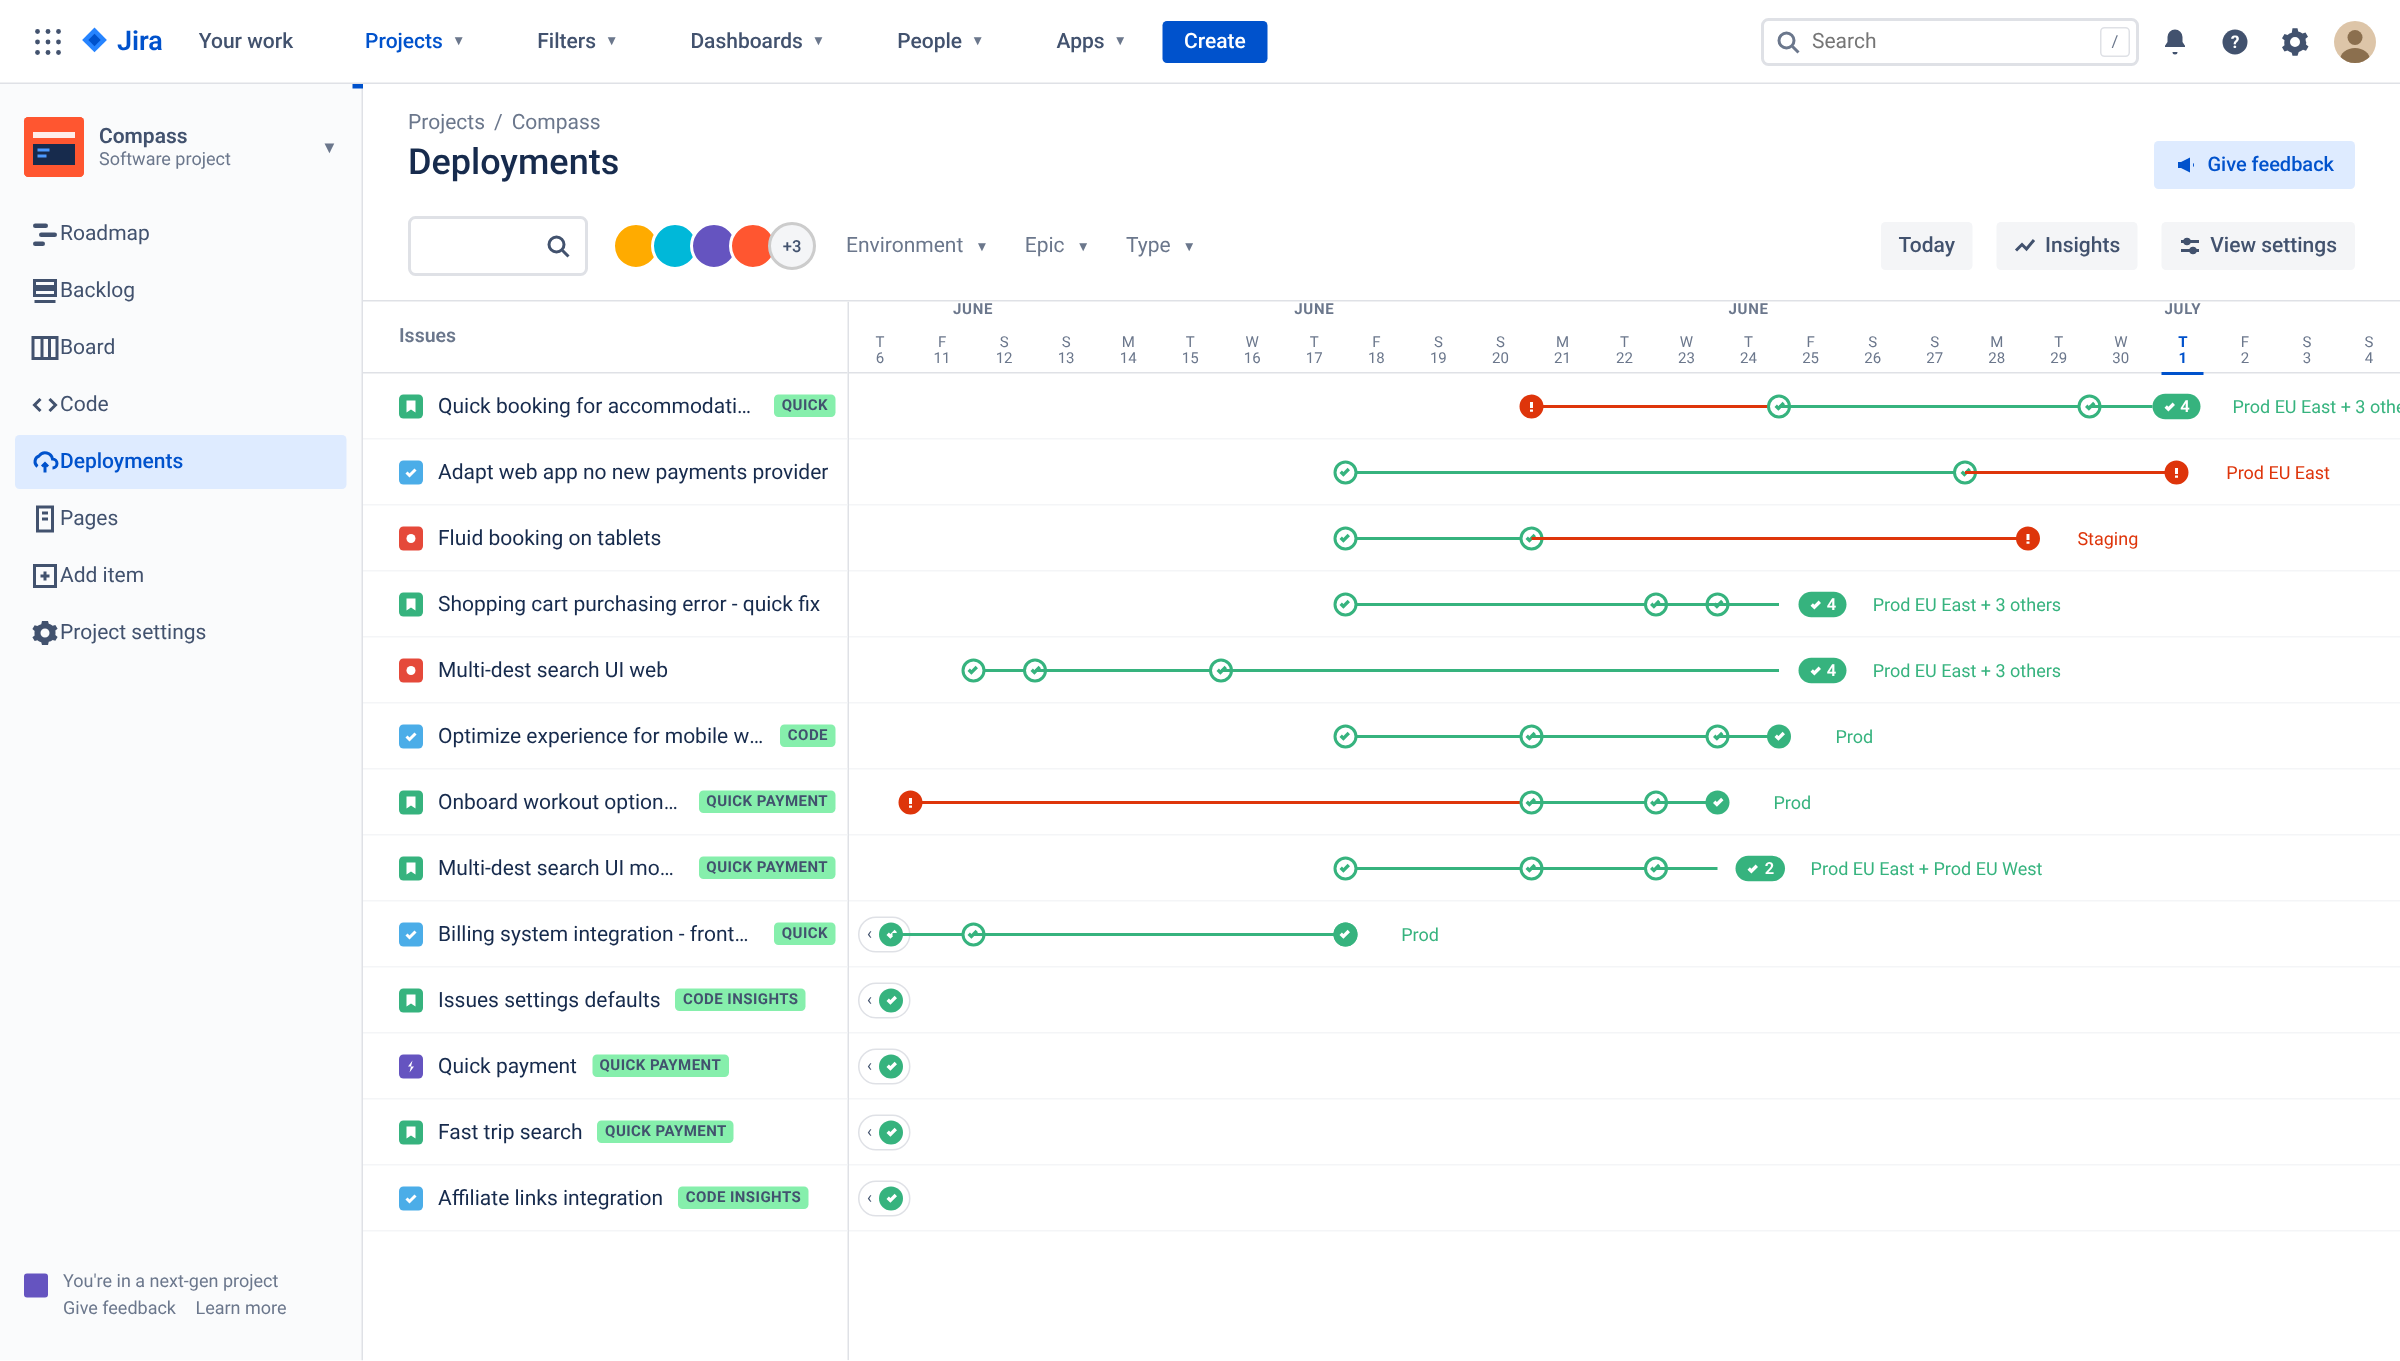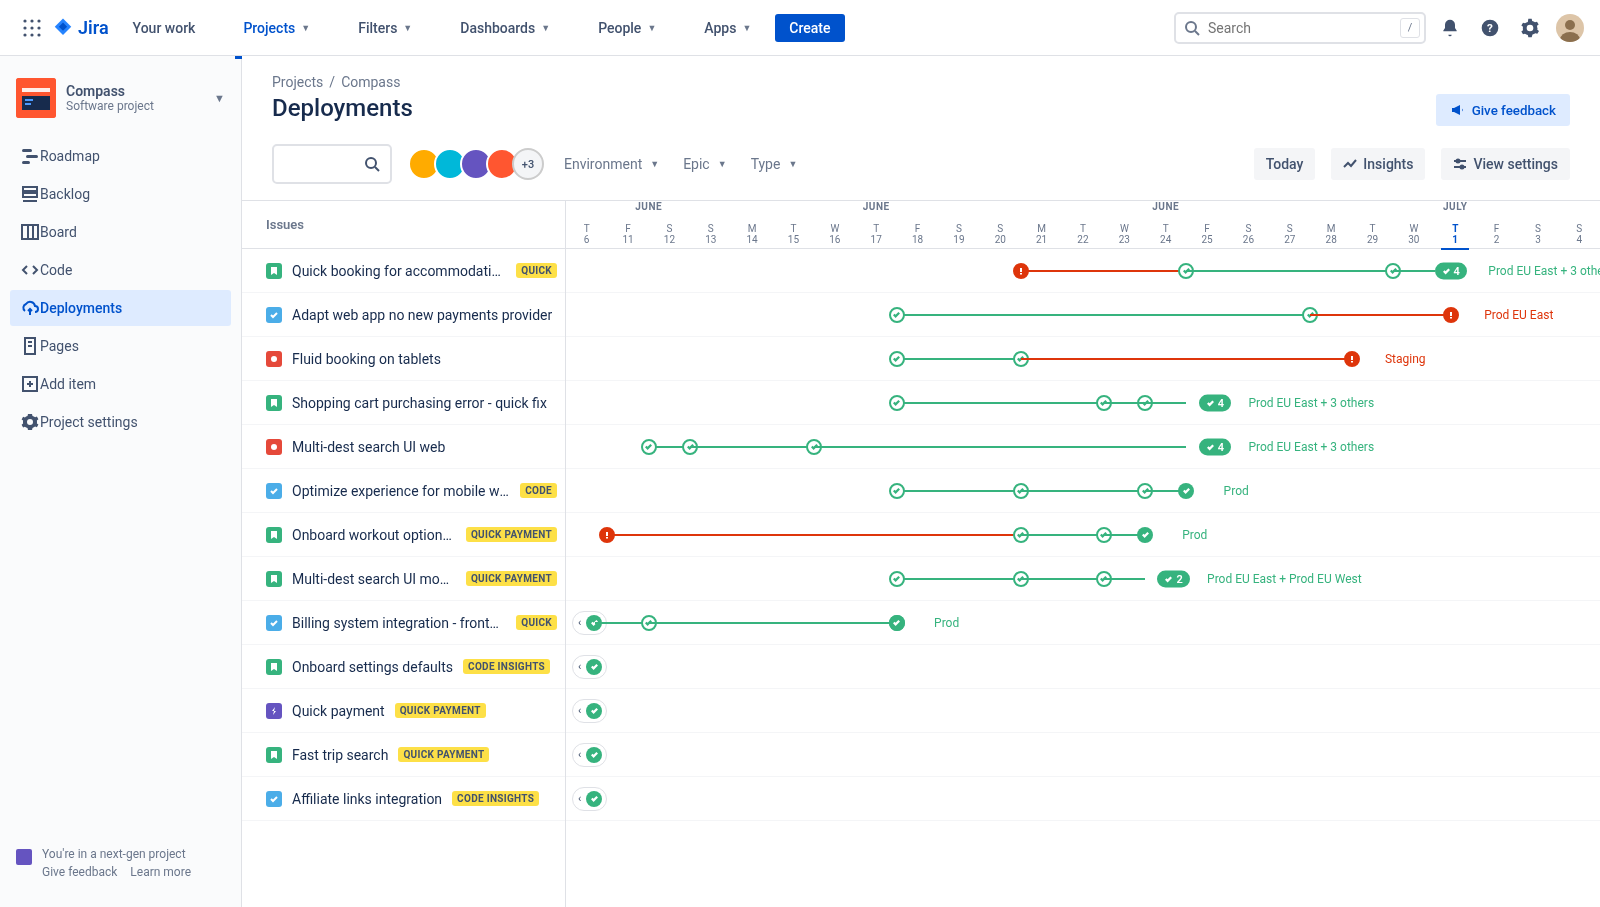--- a/index.html
+++ b/index.html
@@ -57,21 +57,21 @@
   .timeline { flex:1; overflow:hidden; display:flex; border-top:1px solid #dfe1e6; }
   .issues-col { width:324px; flex-shrink:0; border-right:1px solid #dfe1e6; }
   .issues-header { height:48px; display:flex; align-items:center; padding:0 24px; border-bottom:1px solid #dfe1e6; font-weight:600; color:#6b778c; font-size:13px;text-align:center; }
   .issue-row { height:44px; display:flex; align-items:center; padding:0 8px 0 24px; gap:10px; border-bottom:1px solid #f4f5f7; white-space:nowrap; overflow:hidden; }
   .issue-icon { width:16px; height:16px; border-radius:3px; flex-shrink:0; display:flex; align-items:center; justify-content:center; }
   .story-icon { background:#36b37e; }
   .task-icon { background:#4bade8; }
   .bug-icon { background:#e5493a; }
   .epic-icon { background:#6554c0; }
   .issue-title { overflow:hidden; text-overflow:ellipsis; color:#172b4d; }
-  .tag { font-size:10px; font-weight:700; padding:2px 5px; border-radius:3px; background:#fde047; color:#42526e; letter-spacing:.3px; }
+  .tag { font-size:10px; font-weight:700; padding:2px 5px; border-radius:3px; background:#86efac; color:#42526e; letter-spacing:.3px; }
   .timeline-body { flex:1; overflow-x:hidden; position:relative; }
   .month-row { height:18px; display:flex; border-bottom:none; font-size:10px; font-weight:700; color:#6b778c; letter-spacing:.5px; }
   .month-cell { flex:1; text-align:center; }
   .day-row { height:30px; display:flex; border-bottom:1px solid #dfe1e6; }
   .day-cell { flex:1; text-align:center; font-size:10px; color:#6b778c; display:flex; flex-direction:column; justify-content:center; line-height:1.1; position:relative; }
   .day-cell.today { color:#0052cc; font-weight:700; }
   .day-cell.today::after { content:''; position:absolute; bottom:-2px; left:50%; transform:translateX(-50%); width:28px; height:2px; background:#0052cc; }
   .track-row { height:44px; position:relative; border-bottom:1px solid #f4f5f7; }
   .deploy-line { position:absolute; top:50%; transform:translateY(-50%); height:2px; }
   .deploy-line.ok { background:#36b37e; }
@@ -435,21 +435,21 @@
               </div>
               <span class="issue-title">Billing system integration - frontend</span>
               <span class="tag">QUICK</span>
             </div>
             <div class="issue-row">
               <div class="issue-icon story-icon">
                 <svg width="10" height="10" viewBox="0 0 10 10" fill="#fff">
                   <path d="M2 1h6v8L5 7 2 9z"></path>
                 </svg>
               </div>
-              <span class="issue-title">Onboard settings defaults</span>
+              <span class="issue-title">Issues settings defaults</span>
               <span class="tag">CODE INSIGHTS</span>
             </div>
             <div class="issue-row">
               <div class="issue-icon epic-icon">
                 <svg width="10" height="10" viewBox="0 0 10 10" fill="#fff">
                   <path d="M6 1 L3 5 L5 5 L4 9 L7 5 L5 5 Z"></path>
                 </svg>
               </div>
               <span class="issue-title">Quick payment</span>
               <span class="tag">QUICK PAYMENT</span>

